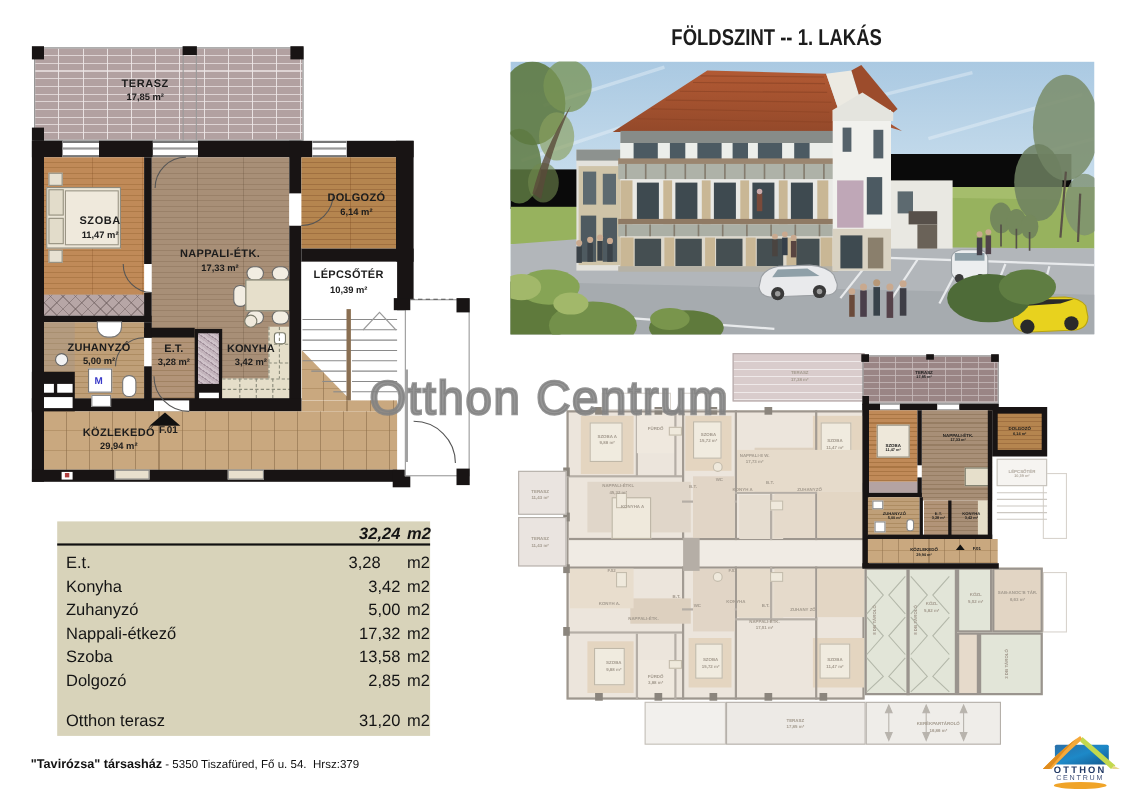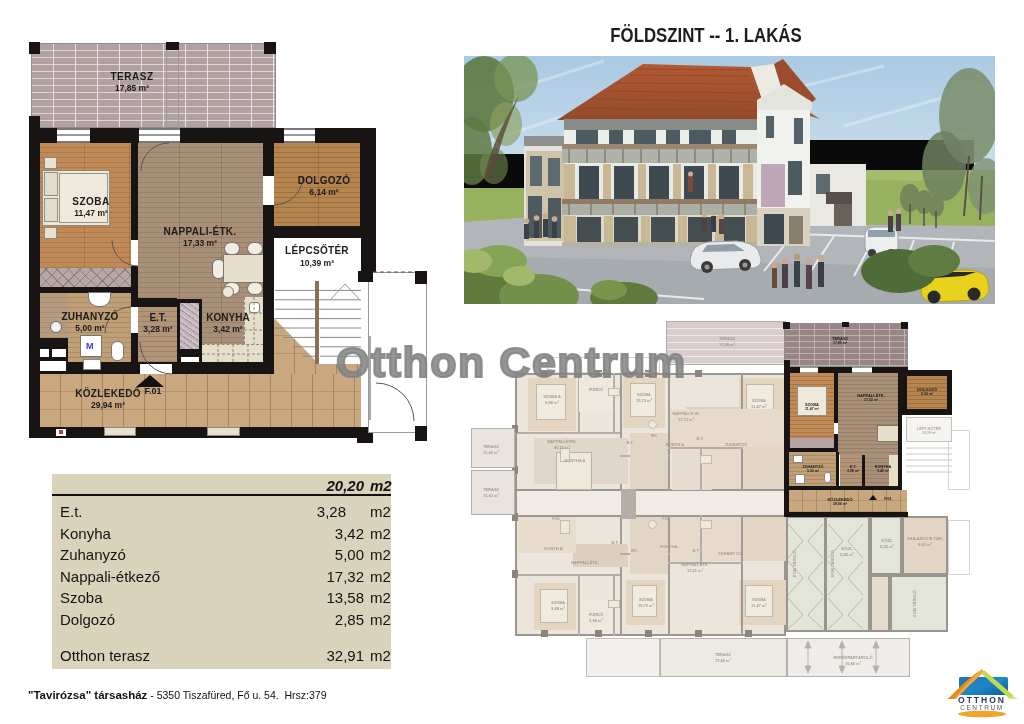--- a/index.html
+++ b/index.html
@@ -475,21 +475,21 @@
 </g>
 <g>
 <rect x="424" y="160" width="5" height="16" fill="#44404a"></rect>
         <circle cx="426.5" cy="157" r="2.7" fill="#c9a98f"></circle>
 <rect x="432" y="158" width="5" height="17" fill="#50424a"></rect>
         <circle cx="434.5" cy="155" r="2.7" fill="#c9a98f"></circle>
 </g>
 </svg>
 
 <div id="tbl" style="left:52px;top:474px;width:339px;height:195px;background:#d8d3ba;font-size:15px;color:#141414;">
-<div style="left:226px;top:3px;width:86px;text-align:right;font-style:italic;font-weight:bold;">20,20</div>
+<div style="left:226px;top:3px;width:86px;text-align:right;font-style:italic;font-weight:bold;">32,24</div>
 <div style="left:318px;top:3px;font-style:italic;font-weight:bold;">m2</div>
 <div style="left:0px;top:19.5px;width:339px;height:2.5px;background:#111;"></div>
 <div style="left:8px;top:29px;">E.t.</div>
       <div style="left:208px;top:29px;width:86px;text-align:right;">3,28</div>
       <div style="left:318px;top:29px;">m2</div>
 <div style="left:8px;top:50.5px;">Konyha</div>
       <div style="left:226px;top:50.5px;width:86px;text-align:right;">3,42</div>
       <div style="left:318px;top:50.5px;">m2</div>
 <div style="left:8px;top:72px;">Zuhanyzó</div>
       <div style="left:226px;top:72px;width:86px;text-align:right;">5,00</div>
@@ -497,21 +497,21 @@
 <div style="left:8px;top:93.5px;">Nappali-étkező</div>
       <div style="left:226px;top:93.5px;width:86px;text-align:right;">17,32</div>
       <div style="left:318px;top:93.5px;">m2</div>
 <div style="left:8px;top:115px;">Szoba</div>
       <div style="left:226px;top:115px;width:86px;text-align:right;">13,58</div>
       <div style="left:318px;top:115px;">m2</div>
 <div style="left:8px;top:136.5px;">Dolgozó</div>
       <div style="left:226px;top:136.5px;width:86px;text-align:right;">2,85</div>
       <div style="left:318px;top:136.5px;">m2</div>
 <div style="left:8px;top:173px;">Otthon terasz</div>
-      <div style="left:226px;top:173px;width:86px;text-align:right;">32,91</div>
+      <div style="left:226px;top:173px;width:86px;text-align:right;">31,20</div>
       <div style="left:318px;top:173px;">m2</div>
 </div>
 
 <div style="left:28px;top:689px;font-size:11.5px;color:#111;white-space:nowrap;"><b style="position:static;">"Tavirózsa" társasház</b><span style="position:static;font-size:10.5px;"> - 5350 Tiszafüred, Fő u. 54.&nbsp; Hrsz:379</span></div>
 
 <div id="ov">
 
 <div style="left:515px;top:373px;width:271px;height:263px;background:#ece5dc;border:2px solid #9d968e;"></div>
 
 <div style="left:517px;top:489px;width:269px;height:28px;background:#f0ebe4;border-top:2px solid #9d968e;border-bottom:2px solid #9d968e;"></div>
@@ -785,21 +785,21 @@
           <polygon points="15,8 21,8 18,1"></polygon>
 <line x1="52" y1="4" x2="52" y2="28"></line>
           <polygon points="49,26 55,26 52,33"></polygon>
           <polygon points="49,8 55,8 52,1"></polygon>
 <line x1="86" y1="4" x2="86" y2="28"></line>
           <polygon points="83,26 89,26 86,33"></polygon>
           <polygon points="83,8 89,8 86,1"></polygon>
 </g>
 </svg>
 
-<div style="left:336px;top:338px;font-size:43px;font-weight:bold;color:rgba(130,130,130,0.85);-webkit-text-stroke:2.2px rgba(130,130,130,0.85);letter-spacing:1.5px;white-space:nowrap;z-index:50;">Otthon Centrum</div>
+<div style="left:336px;top:338px;font-size:43px;font-weight:normal;color:rgba(130,130,130,0.85);-webkit-text-stroke:2.2px rgba(130,130,130,0.85);letter-spacing:1.5px;white-space:nowrap;z-index:50;">Otthon Centrum</div>
 
 <svg style="left:940px;top:652px;z-index:60;" width="80" height="70" viewBox="0 0 80 70">
 <rect x="19" y="25" width="49" height="18" rx="1.5" fill="url(#lg1)"></rect>
 <defs>
 <linearGradient id="lg1" x1="0" y1="0" x2="1" y2="1">
 <stop offset="0" stop-color="#2a6fa8"></stop>
             <stop offset="0.5" stop-color="#1d89c8"></stop>
             <stop offset="1" stop-color="#155a90"></stop>
 </linearGradient>
 </defs>

